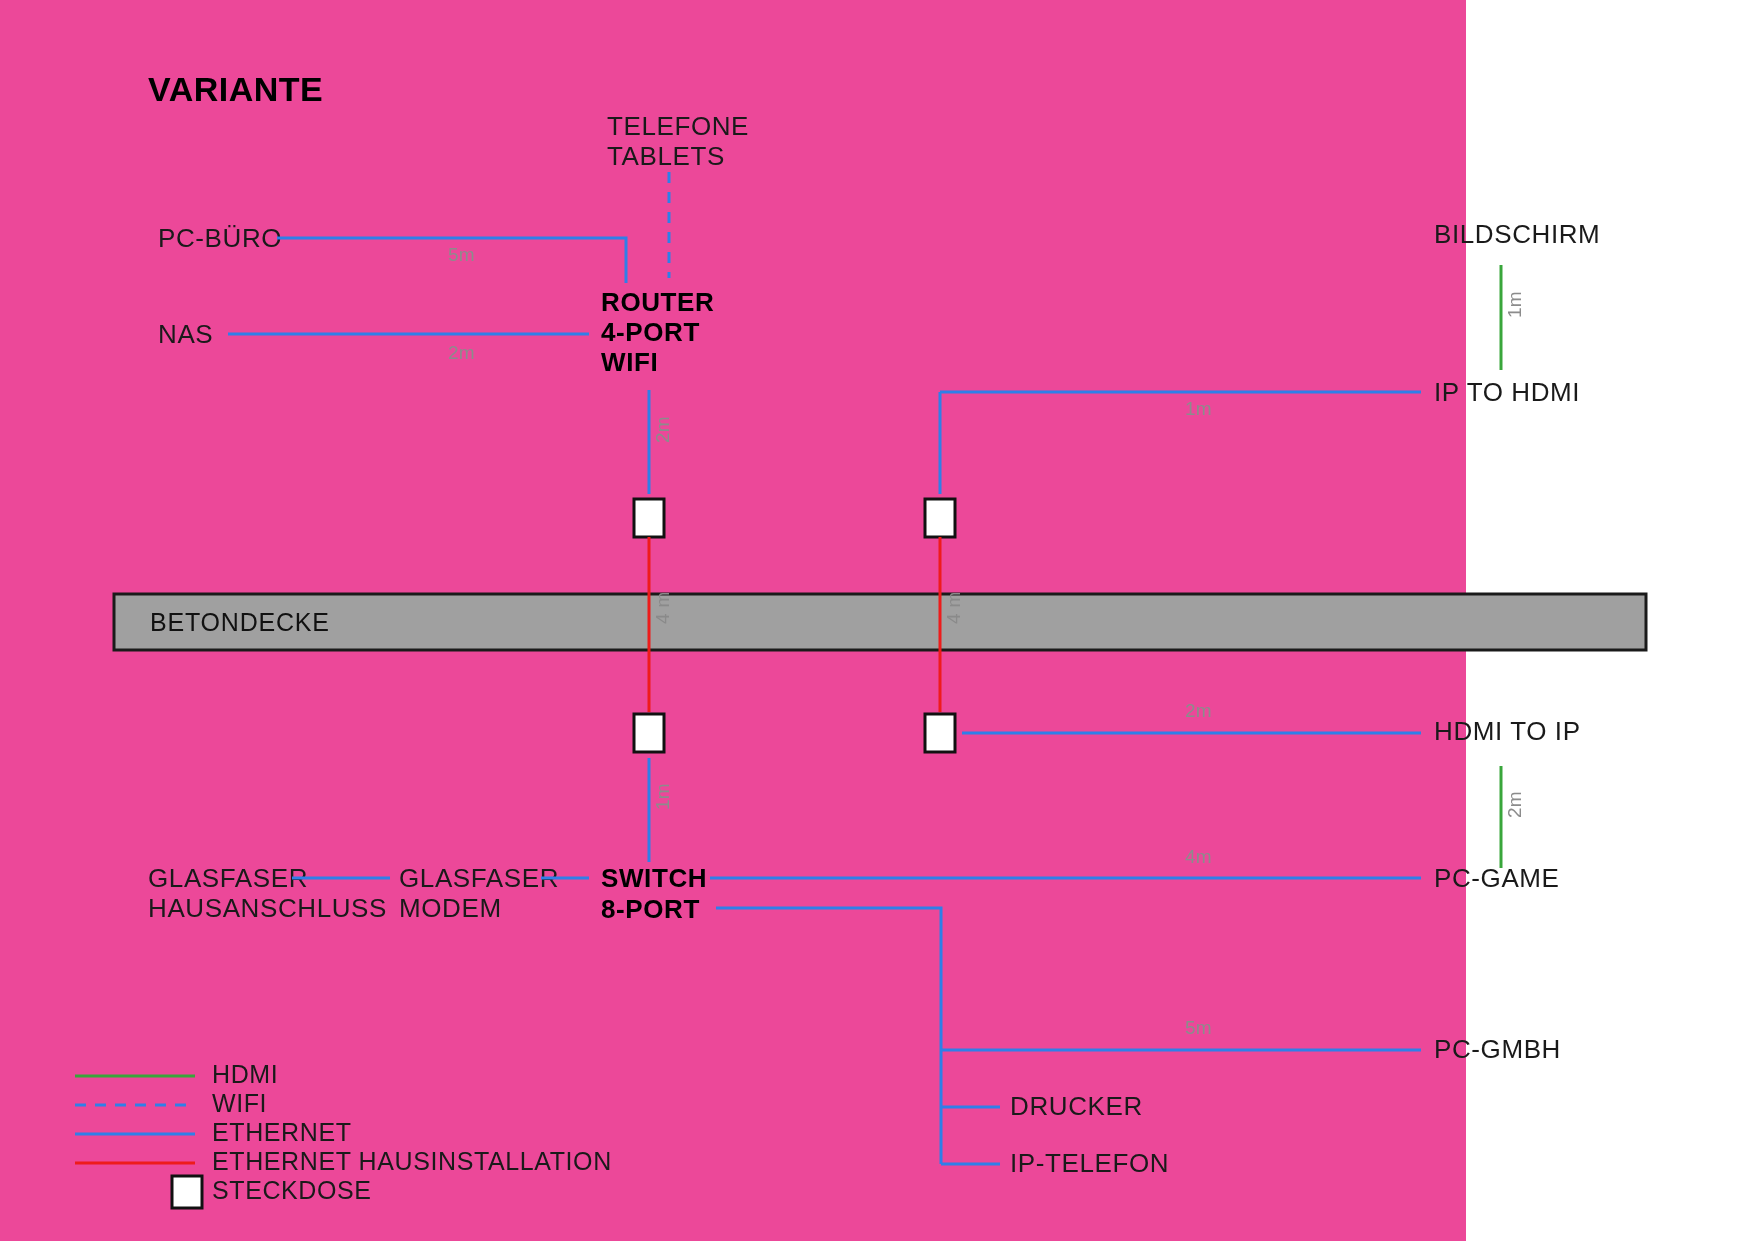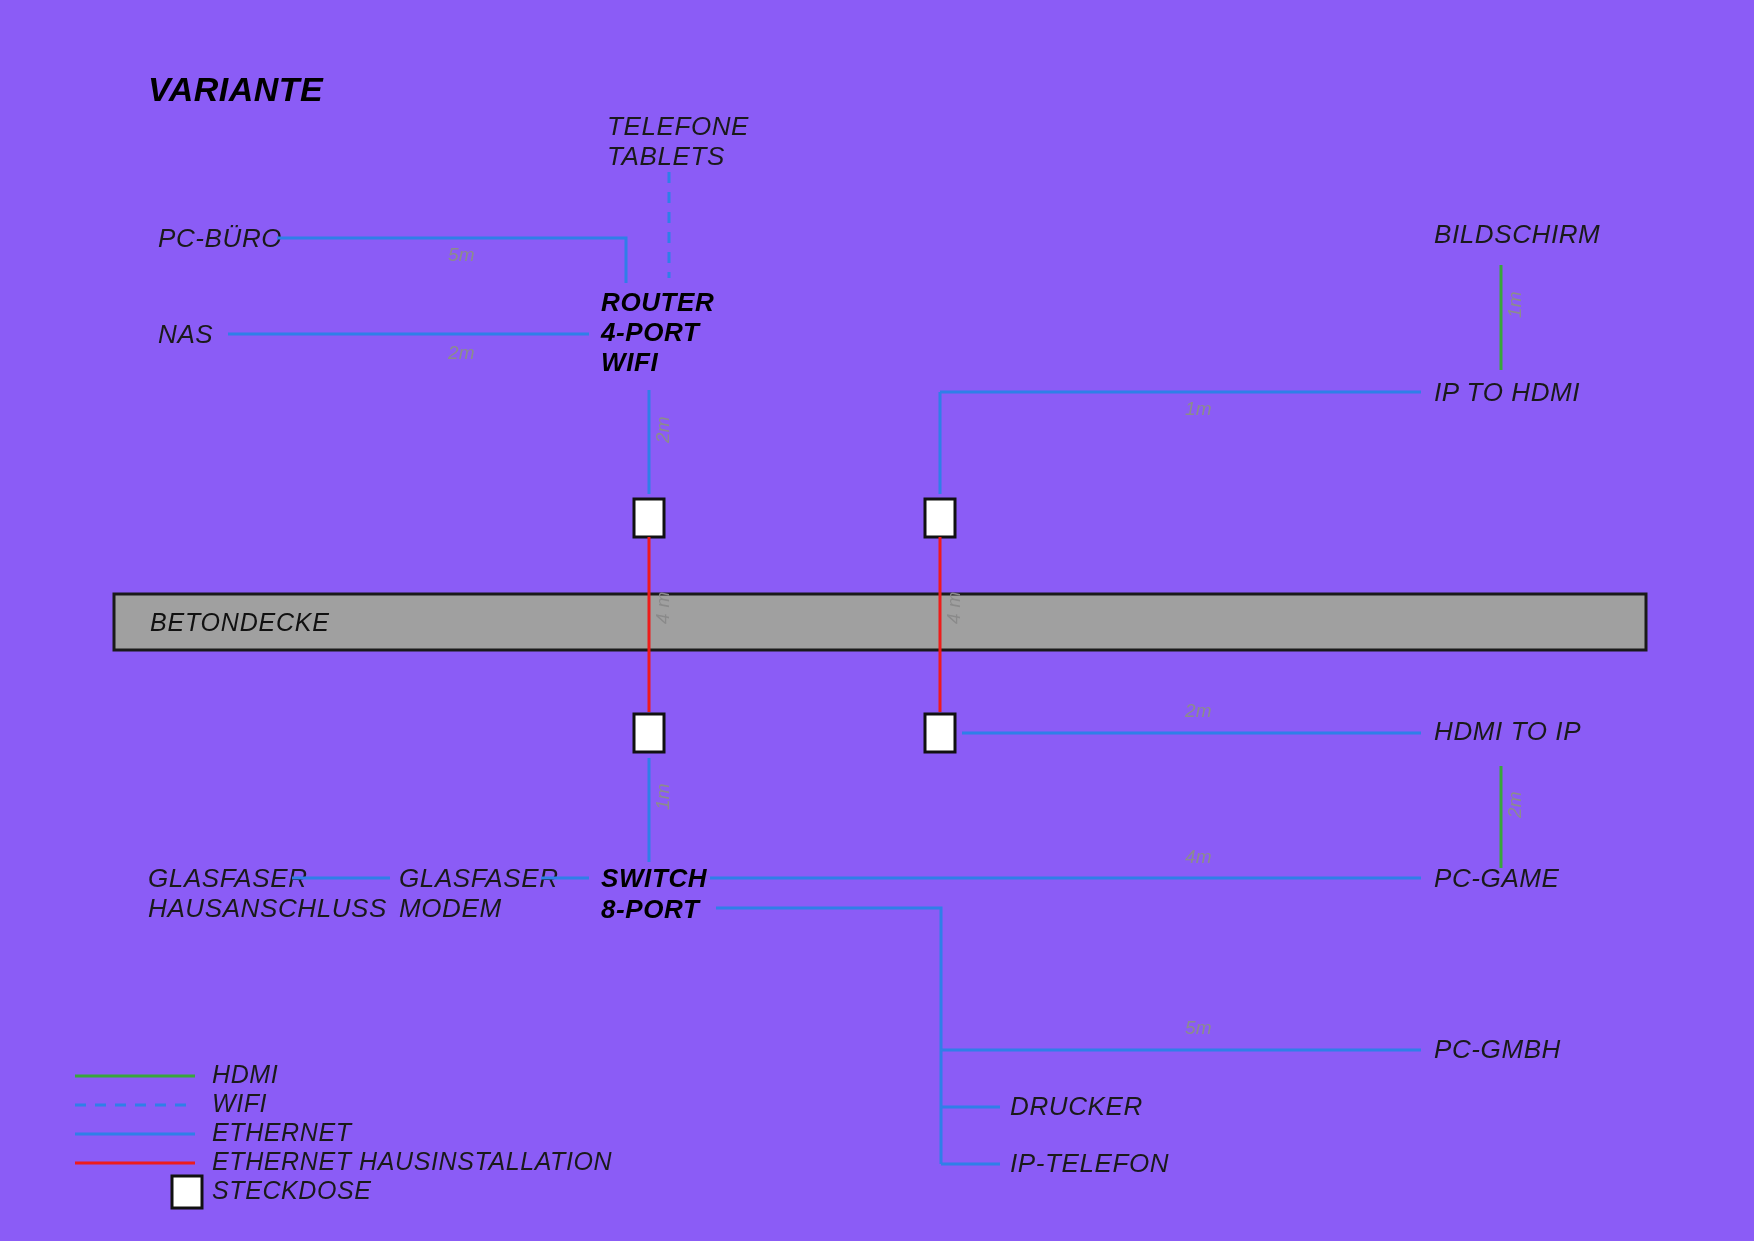--- a/index.html
+++ b/index.html
@@ -8,24 +8,23 @@
     background: #ffffff;
   }
   body {
     width: 1754px;
     height: 1241px;
     font-family: "Liberation Sans", sans-serif;
     overflow: hidden;
   }
   #stage {
     position: relative;
-    width: 1754px;
+    width: 1466px;
     height: 1241px;
-    background: #8b5cf6;
-    font-style: italic;
+    background: #ec4899;
   }
   svg.diagram {
     position: absolute;
     left: 0;
     top: 0;
     width: 1754px;
     height: 1241px;
   }
   text {
     font-family: "Liberation Sans", sans-serif;

